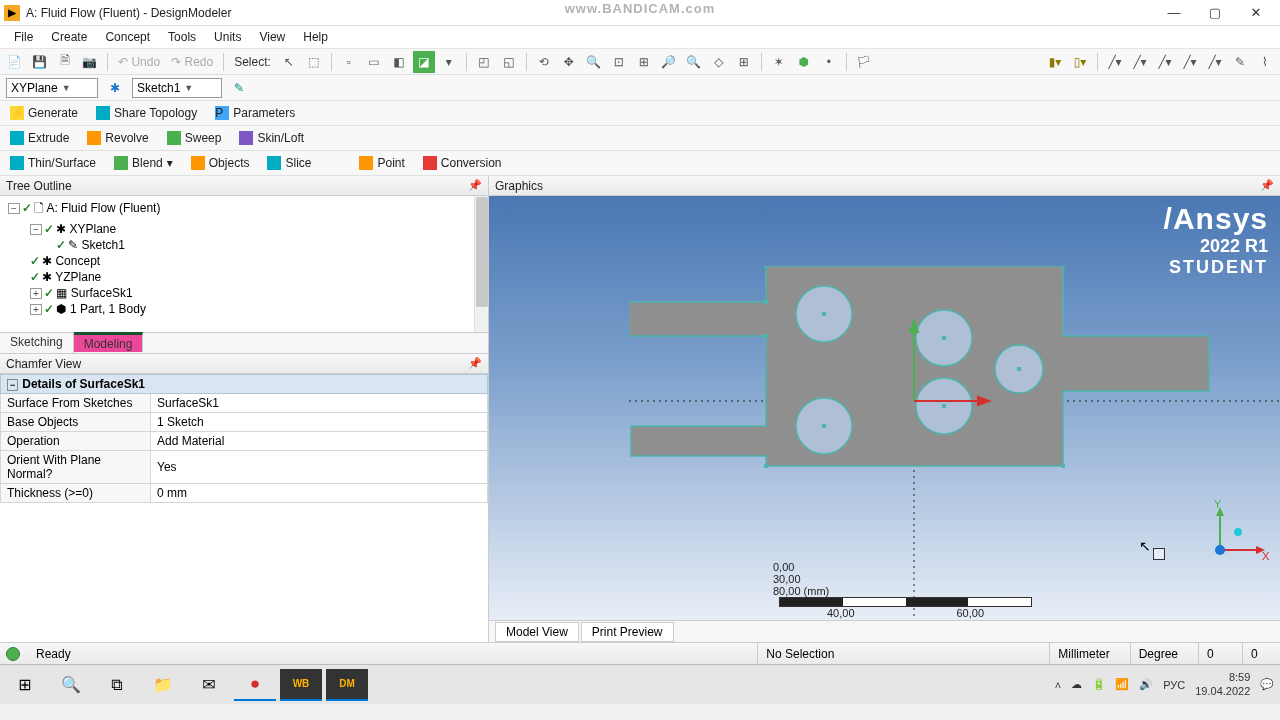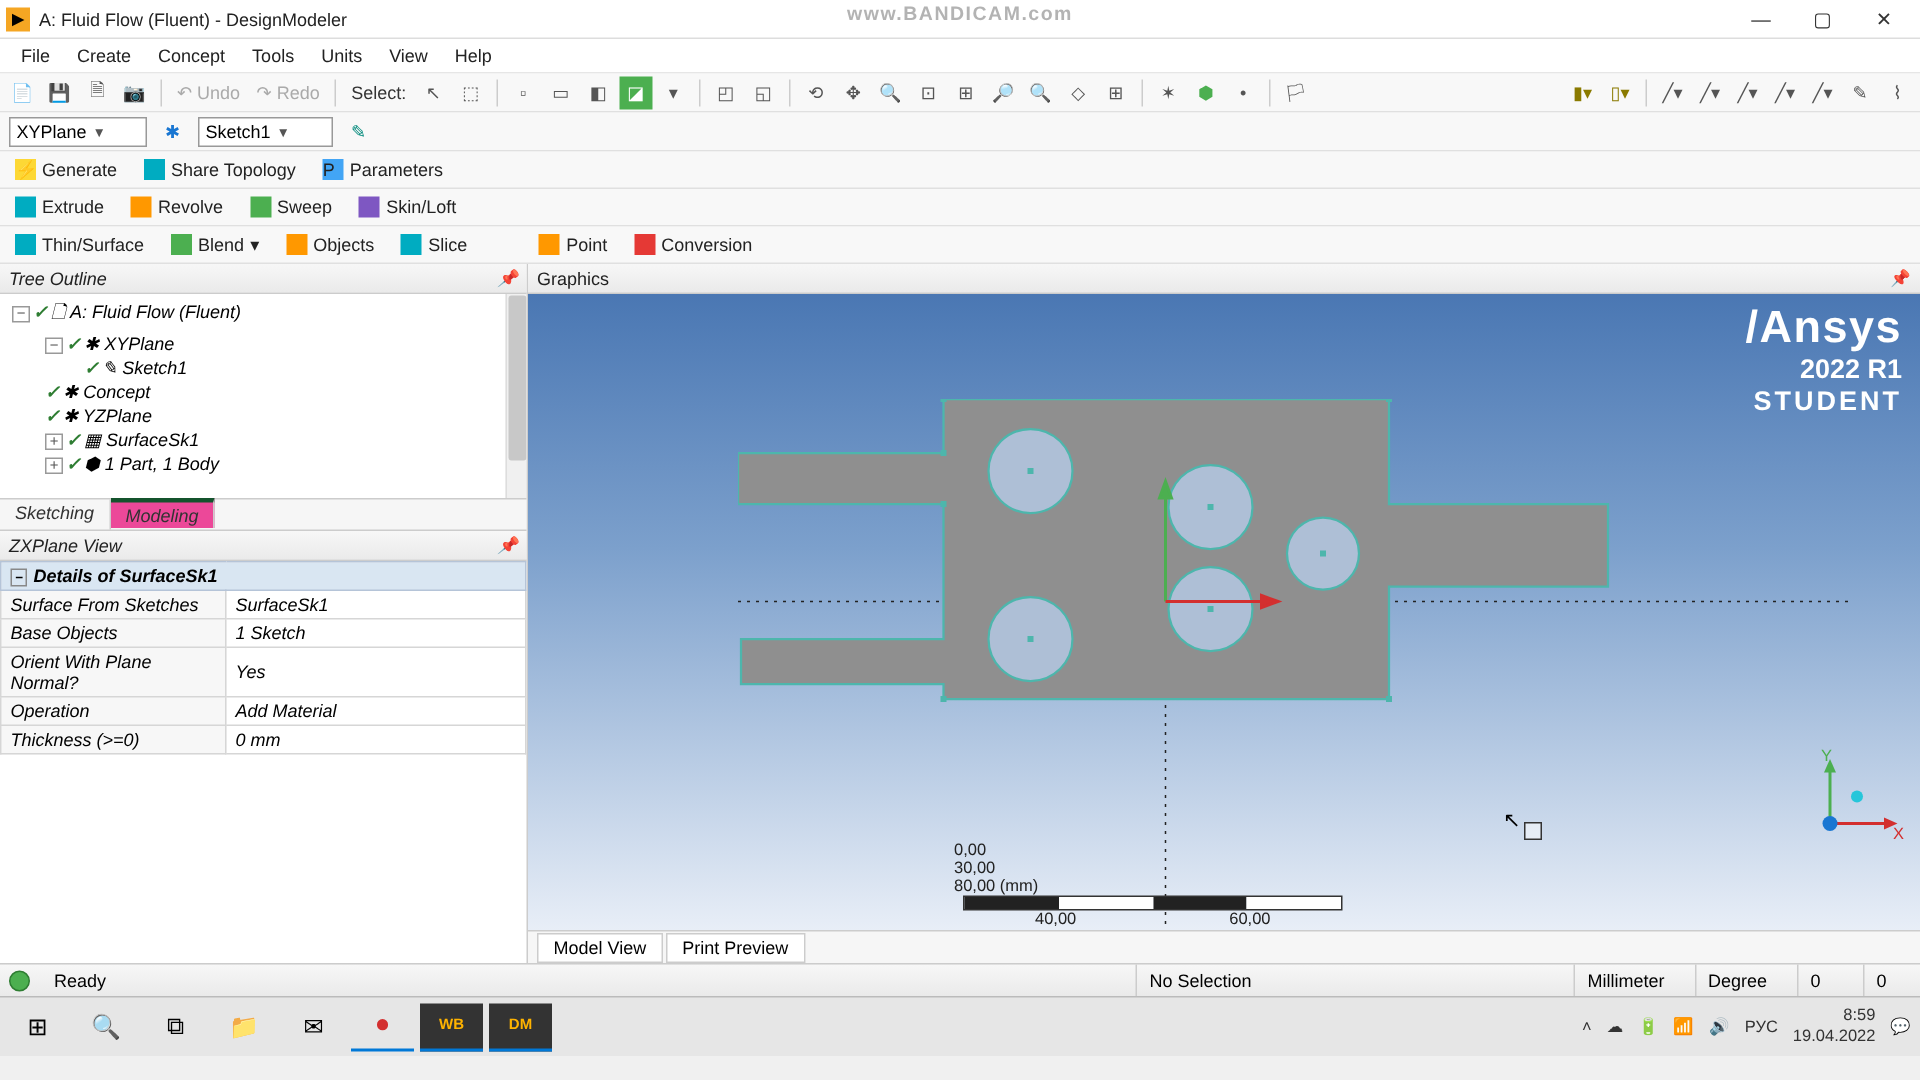--- a/index.html
+++ b/index.html
@@ -23,21 +23,21 @@
 .fbtn { display: inline-flex; align-items: center; gap: 4px; font-size: 12px; color: #222; padding: 2px 4px; }
 .fbtn .ic { width: 14px; height: 14px; display: inline-block; }
 .ic-green { background: #4caf50; }
 .ic-cyan { background: #00acc1; }
 .ic-purple { background: #7e57c2; }
 .ic-orange { background: #ff9800; }
 .ic-red { background: #e53935; }
 .ic-yellow { background: #fdd835; }
 .ic-blue { background: #42a5f5; }
 .content { display: flex; height: 466px; }
-.leftpanel { width: 352px; display: flex; flex-direction: column; background: #fff; border-right: 1px solid #ccc; font-style: italic; }
+.leftpanel { width: 489px; display: flex; flex-direction: column; background: #fff; border-right: 1px solid #ccc; }
 .panel-header { height: 20px; background: linear-gradient(#f7f7f7,#eaeaea); border-bottom: 1px solid #ccc; font-size: 12px; padding: 2px 6px; color: #222; display: flex; justify-content: space-between; align-items: center; }
 .panel-header .pin { font-size: 11px; color: #666; }
 .tree { flex: 0 0 136px; overflow: hidden; font-size: 12px; padding: 2px 0; position: relative; }
 .tree .scroll { position: absolute; right: 0; top: 0; width: 14px; height: 100%; background: #f0f0f0; border-left: 1px solid #ddd; }
 .tree .thumb { background: #c8c8c8; width: 12px; margin: 1px; height: 110px; border-radius: 2px; }
 .tree ul { list-style: none; }
 .tree li { white-space: nowrap; padding: 1px 0; }
 .tree .exp { display: inline-block; width: 12px; text-align: center; color: #555; font-size: 10px; border: 1px solid #999; line-height: 9px; margin-right: 2px; }
 .chk { color: #2e7d32; font-weight: bold; margin-right: 2px; }
 .tree .l0 { padding-left: 8px; }
@@ -251,44 +251,44 @@
       </ul>
       <div class="scroll">
           <div class="thumb"></div>
         </div>
     </div>
     <div class="tabs">
       <span class="tab">Sketching</span>
       <span class="tab active">Modeling</span>
     </div>
     <div class="panel-header">
-      <span>ZXPlane View</span>
+      <span>Chamfer View</span>
         <span class="pin">📌</span>
     </div>
     <div class="details">
       <table>
         <tbody>
             <tr>
               <th colspan="2"><span style="border:1px solid #888;font-size:9px;padding:0 2px;margin-right:4px;">−</span><span>Details of SurfaceSk1</span></th>
             </tr>
         <tr>
               <td class="key">Surface From Sketches</td>
               <td>SurfaceSk1</td>
             </tr>
         <tr>
               <td class="key">Base Objects</td>
               <td>1 Sketch</td>
             </tr>
         <tr>
+              <td class="key">Operation</td>
+              <td>Add Material</td>
+            </tr>
+        <tr>
               <td class="key">Orient With Plane Normal?</td>
               <td>Yes</td>
-            </tr>
-        <tr>
-              <td class="key">Operation</td>
-              <td>Add Material</td>
             </tr>
         <tr>
               <td class="key">Thickness (&gt;=0)</td>
               <td>0 mm</td>
             </tr>
       </tbody>
         </table>
     </div>
   </div>
 

